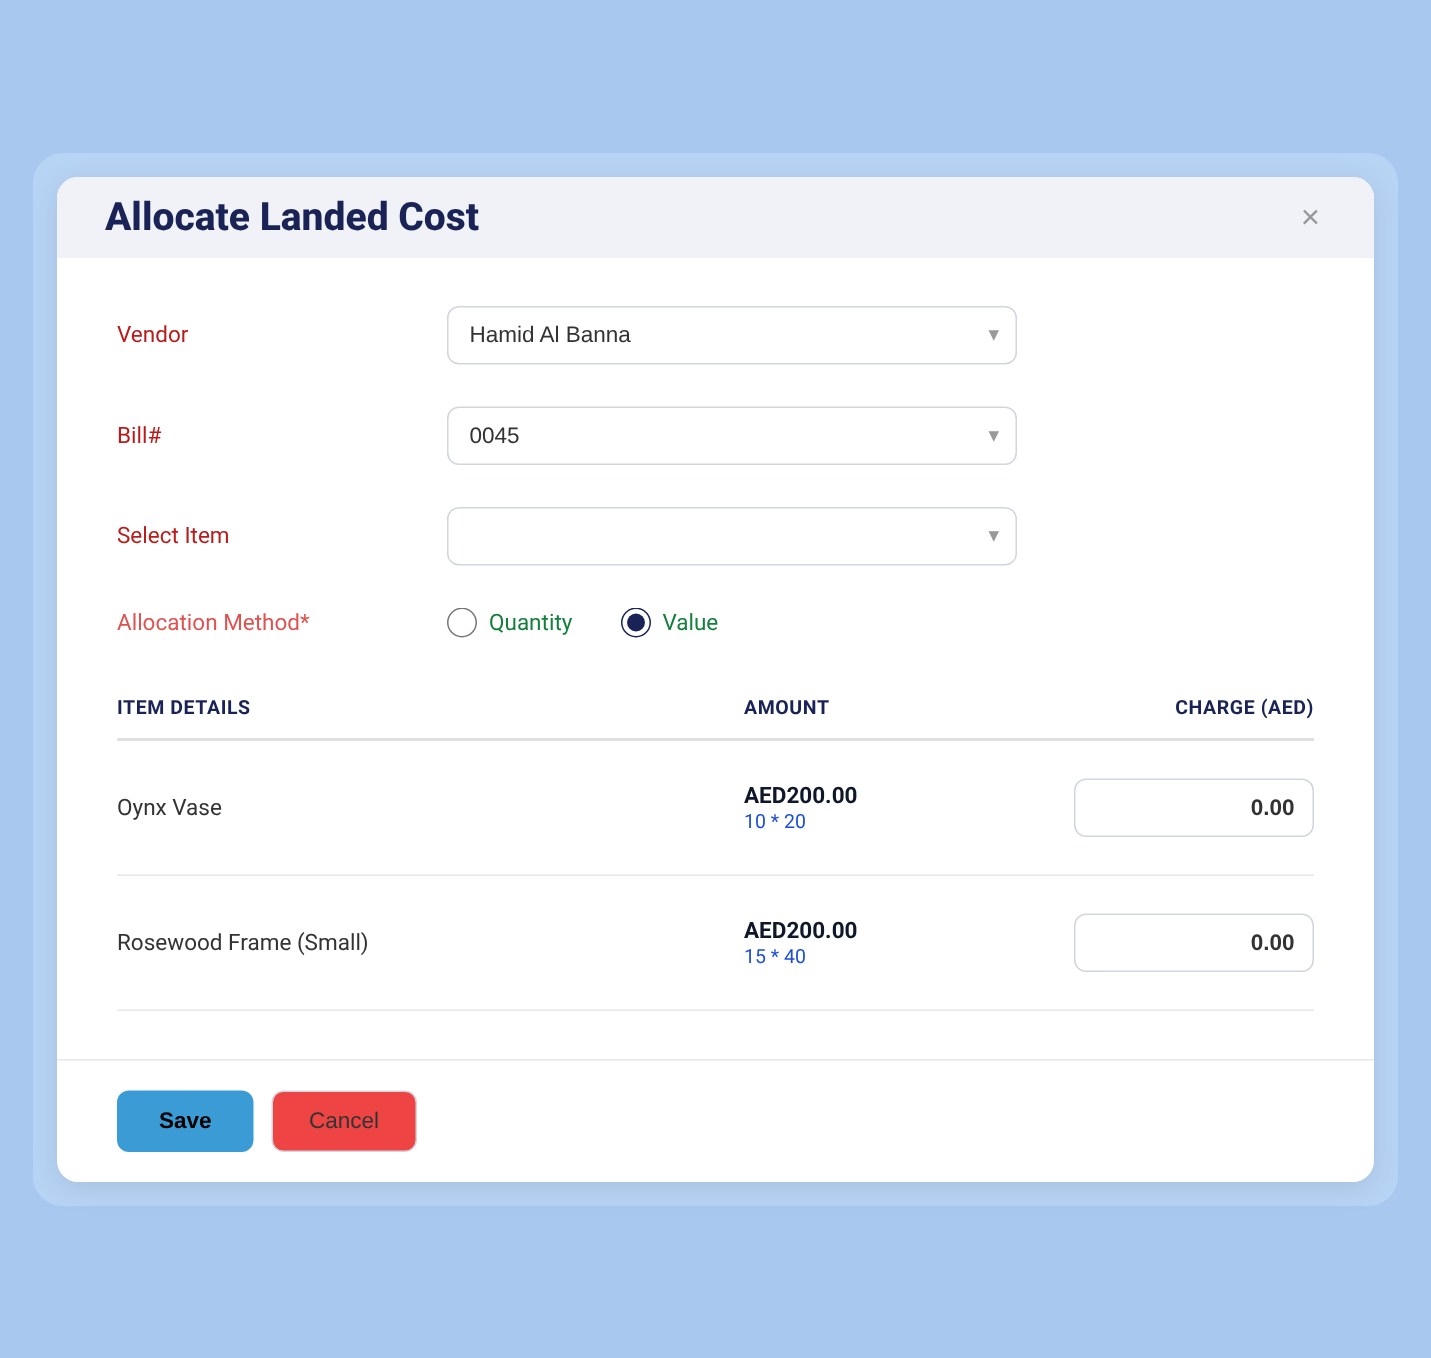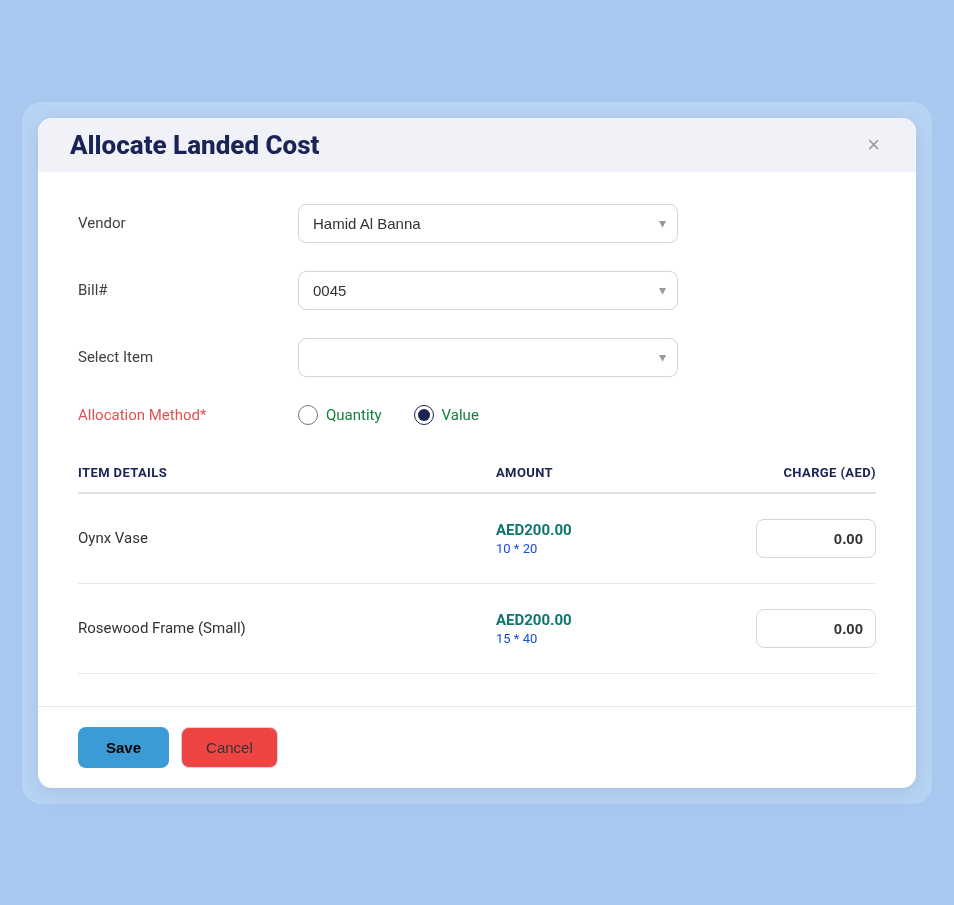--- a/index.html
+++ b/index.html
@@ -61,21 +61,21 @@
 
     .form-row {
       display: flex;
       align-items: center;
       margin-bottom: 28px;
     }
 
     .form-label {
       width: 220px;
       font-size: 15px;
-      color: #404040;
+      color: #b91c1c;
       font-weight: 400;
       flex-shrink: 0;
     }
 
     .form-label.required {
       color: #e05252;
     }
 
     .form-control {
       flex: 1;
@@ -173,35 +173,35 @@
 
     .amount-cell {
       display: flex;
       flex-direction: column;
       gap: 2px;
     }
 
     .amount-value {
       font-size: 15px;
       font-weight: 700;
-      color: #0f766e;
+      color: #0f172a;
     }
 
     .amount-sub {
       font-size: 13px;
       color: #1d4ed8;
     }
 
     .charge-cell {
       display: flex;
       justify-content: flex-end;
     }
 
     .charge-input {
-      width: 120px;
+      width: 160px;
       padding: 10px 12px;
       border: 1.5px solid #d0d5e0;
       border-radius: 8px;
       font-size: 15px;
       font-weight: 600;
       color: #333;
       text-align: right;
     }
 
     .modal-footer {

